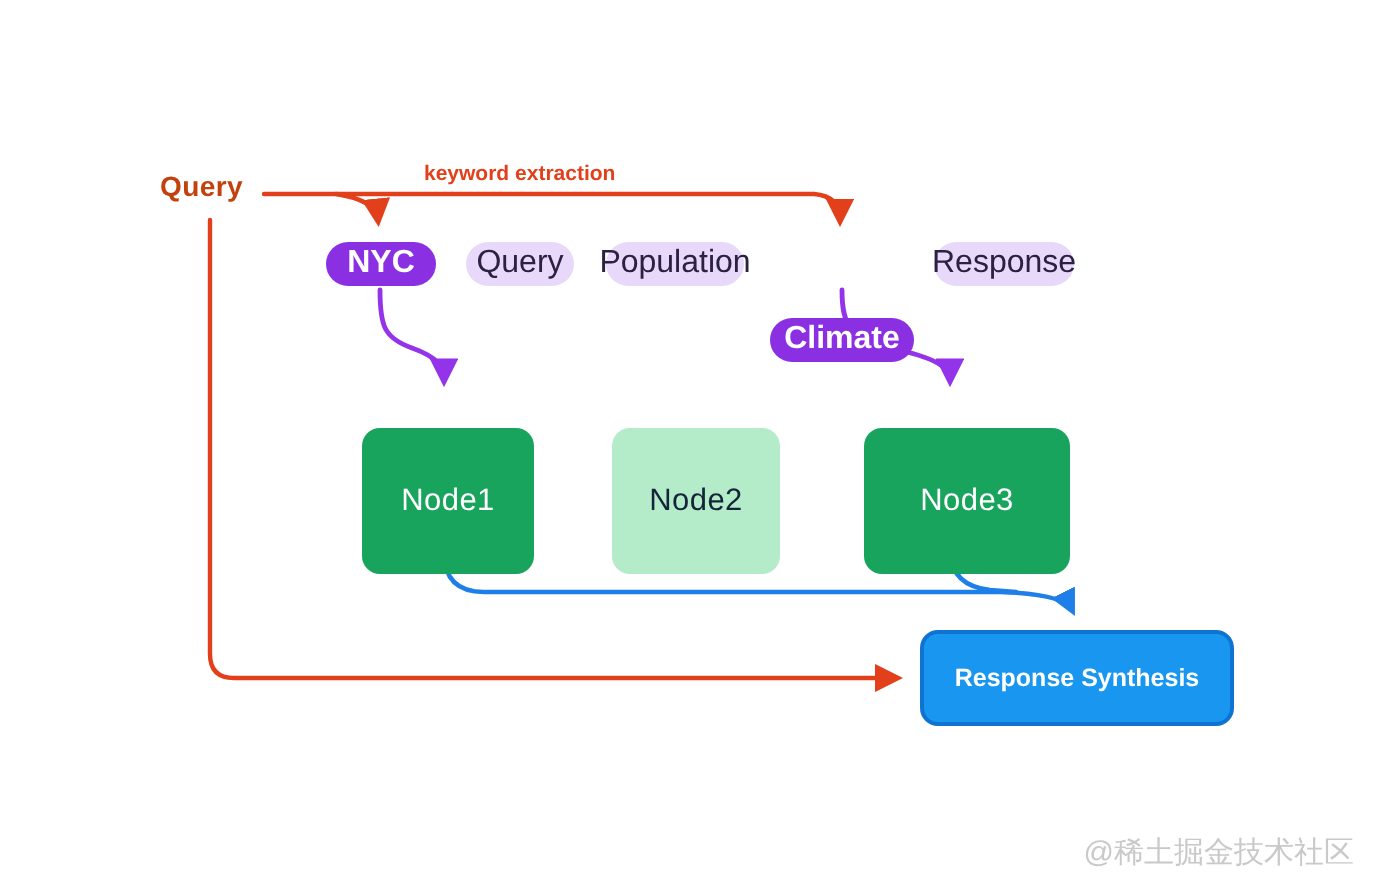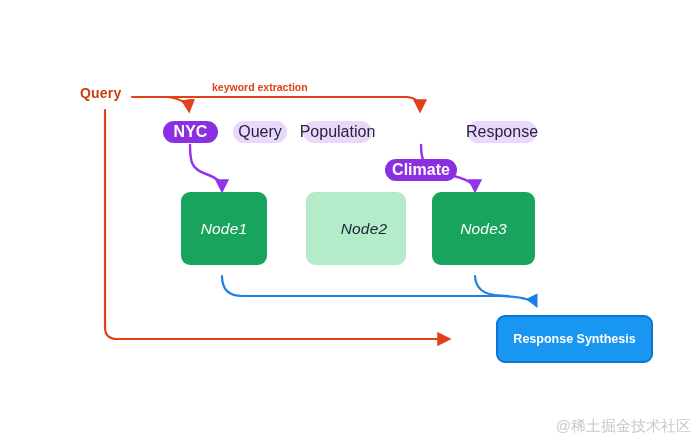--- a/index.html
+++ b/index.html
@@ -25,39 +25,39 @@
   }
   .pill.lit{background:#8B2FE3;color:#ffffff;font-weight:600;}
   .pill.dim{background:#E8D9FB;color:#2B2140;font-weight:500;}
   .pill-nyc{left:163px;width:55px;}
   .pill-city{left:233px;width:54px;}
   .pill-population{left:303px;width:69px;}
   .pill-climate{left:385px;width:72px;margin-top:38px;}
   .pill-politics{left:467px;width:70px;}
 
   .node{
-    position:absolute;top:192px;height:73px;border-radius:9px;
+    position:absolute;top:214px;height:73px;border-radius:9px;
     display:flex;align-items:center;justify-content:center;
-    font-size:15.5px;letter-spacing:0.2px;font-style:italic;
+    font-size:15.5px;letter-spacing:0.2px;
   }
   .node.active{background:#18A45C;color:#ffffff;}
-  .node.inactive{background:#B4EBC9;color:#14253A;padding-left:16px;}
+  .node.inactive{background:#B4EBC9;color:#14253A;}
   .node-1{left:181px;width:86px;}
   .node-2{left:306px;width:84px;}
   .node-3{left:432px;width:103px;}
 
   .synthesis{
     position:absolute;left:460px;top:315px;width:157px;height:48px;
     background:#1896F0;border:2px solid #0D74D1;border-radius:9px;
     display:flex;align-items:center;justify-content:center;
-    font-size:12.5px;font-weight:700;color:#ffffff;box-sizing:border-box;margin-left:36px;
+    font-size:12.5px;font-weight:700;color:#ffffff;box-sizing:border-box;
   }
 
   .watermark{
-    position:absolute;right:9px;top:417px;
+    position:absolute;right:23px;top:417px;
     font-size:15px;color:#C9C9C9;
   }
 </style>
 </head>
 <body>
 
 <div class="canvas">
 
   <svg class="connectors" viewBox="0 0 700 446" xmlns="http://www.w3.org/2000/svg">
     <defs>

